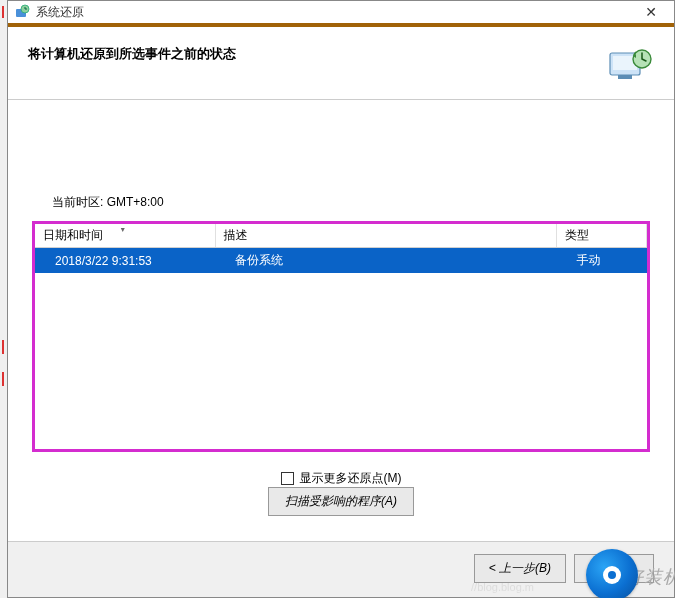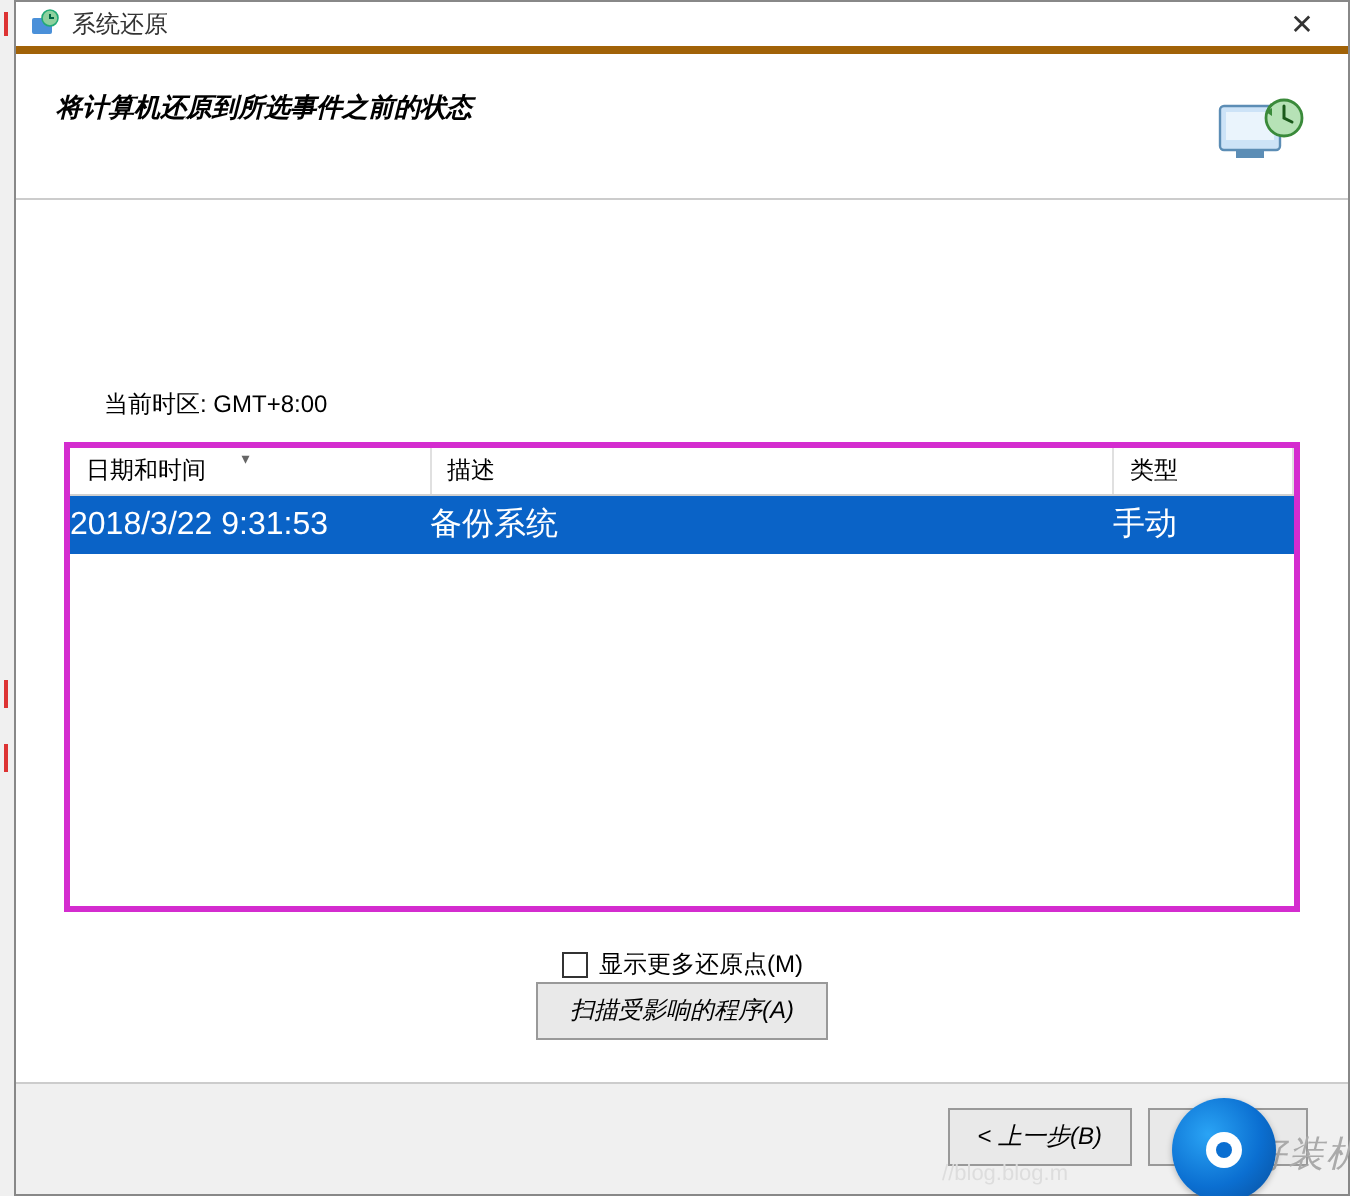--- a/index.html
+++ b/index.html
@@ -51,21 +51,20 @@
       font-size: 14px;
       color: #333;
       cursor: default;
     }
     .header-area {
       padding: 18px 20px 14px 20px;
       display: flex;
       align-items: flex-start;
       justify-content: space-between;
       border-bottom: 1px solid #ccc;
-      font-style: italic;
     }
     .header-text {
       font-size: 13px;
       font-weight: bold;
       color: #000;
     }
     .header-icon {
       width: 48px;
       height: 40px;
     }
@@ -107,22 +106,22 @@
       position: absolute;
       right: 50%;
       top: 1px;
       font-size: 8px;
       color: #666;
     }
     .col-date { width: 180px; }
     .col-desc { width: auto; }
     .col-type { width: 90px; }
     .table td {
-      padding: 4px 0;
-      font-size: 16px;
+      padding: 4px 20px;
+      font-size: 12px;
       height: 22px;
       border: none;
     }
     .table tr.selected td {
       background: #0a63c7;
       color: #fff;
     }
     .table tr.empty td { height: 22px; }
     .below-table {
       margin-top: 18px;

